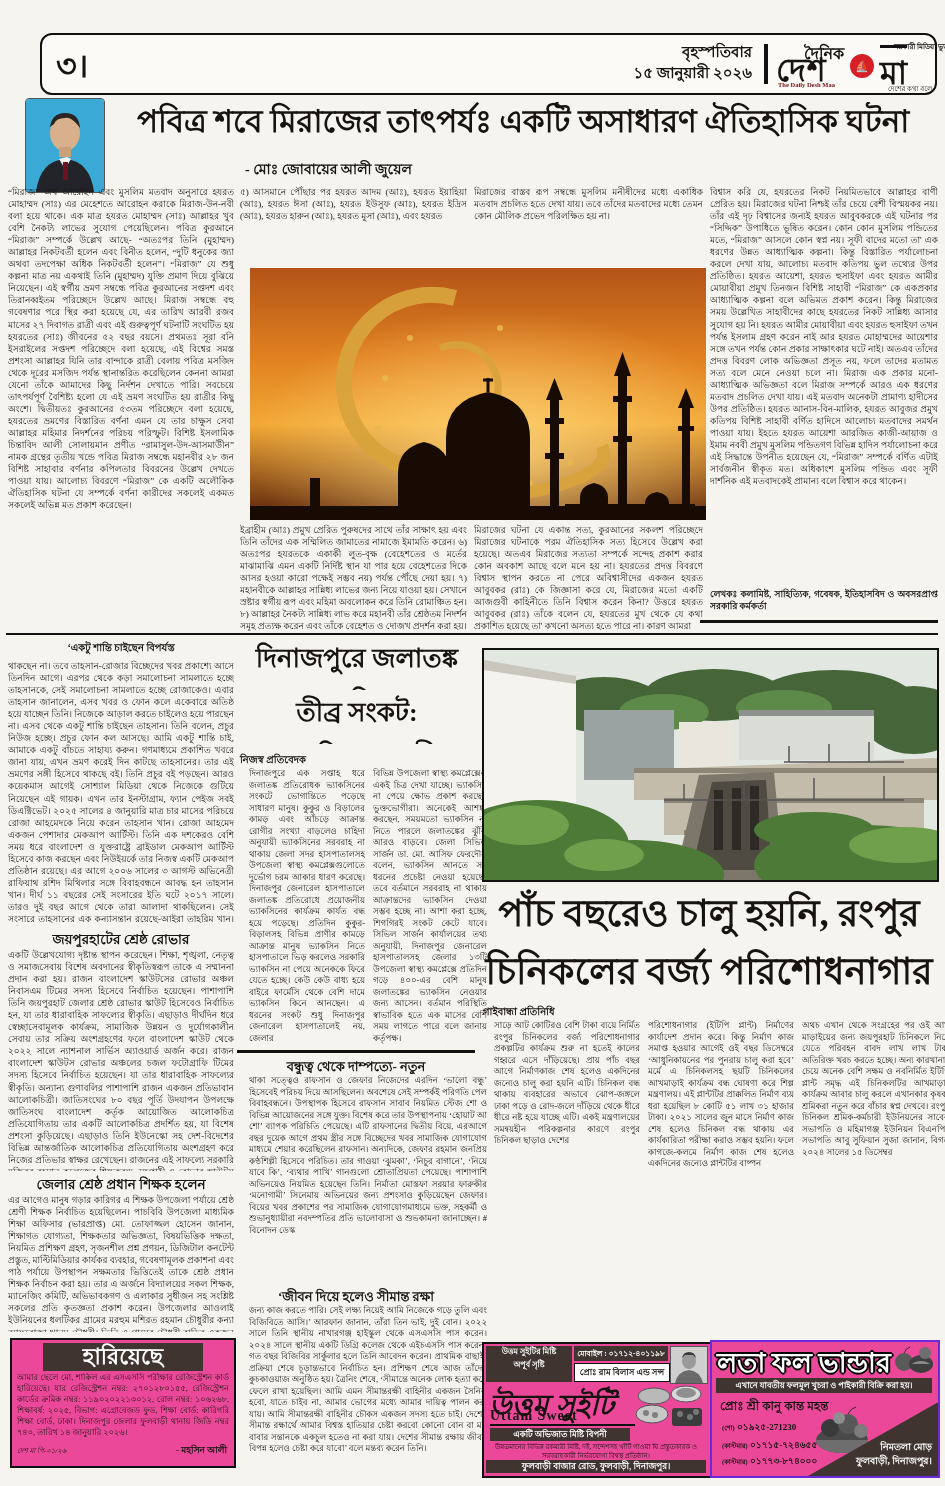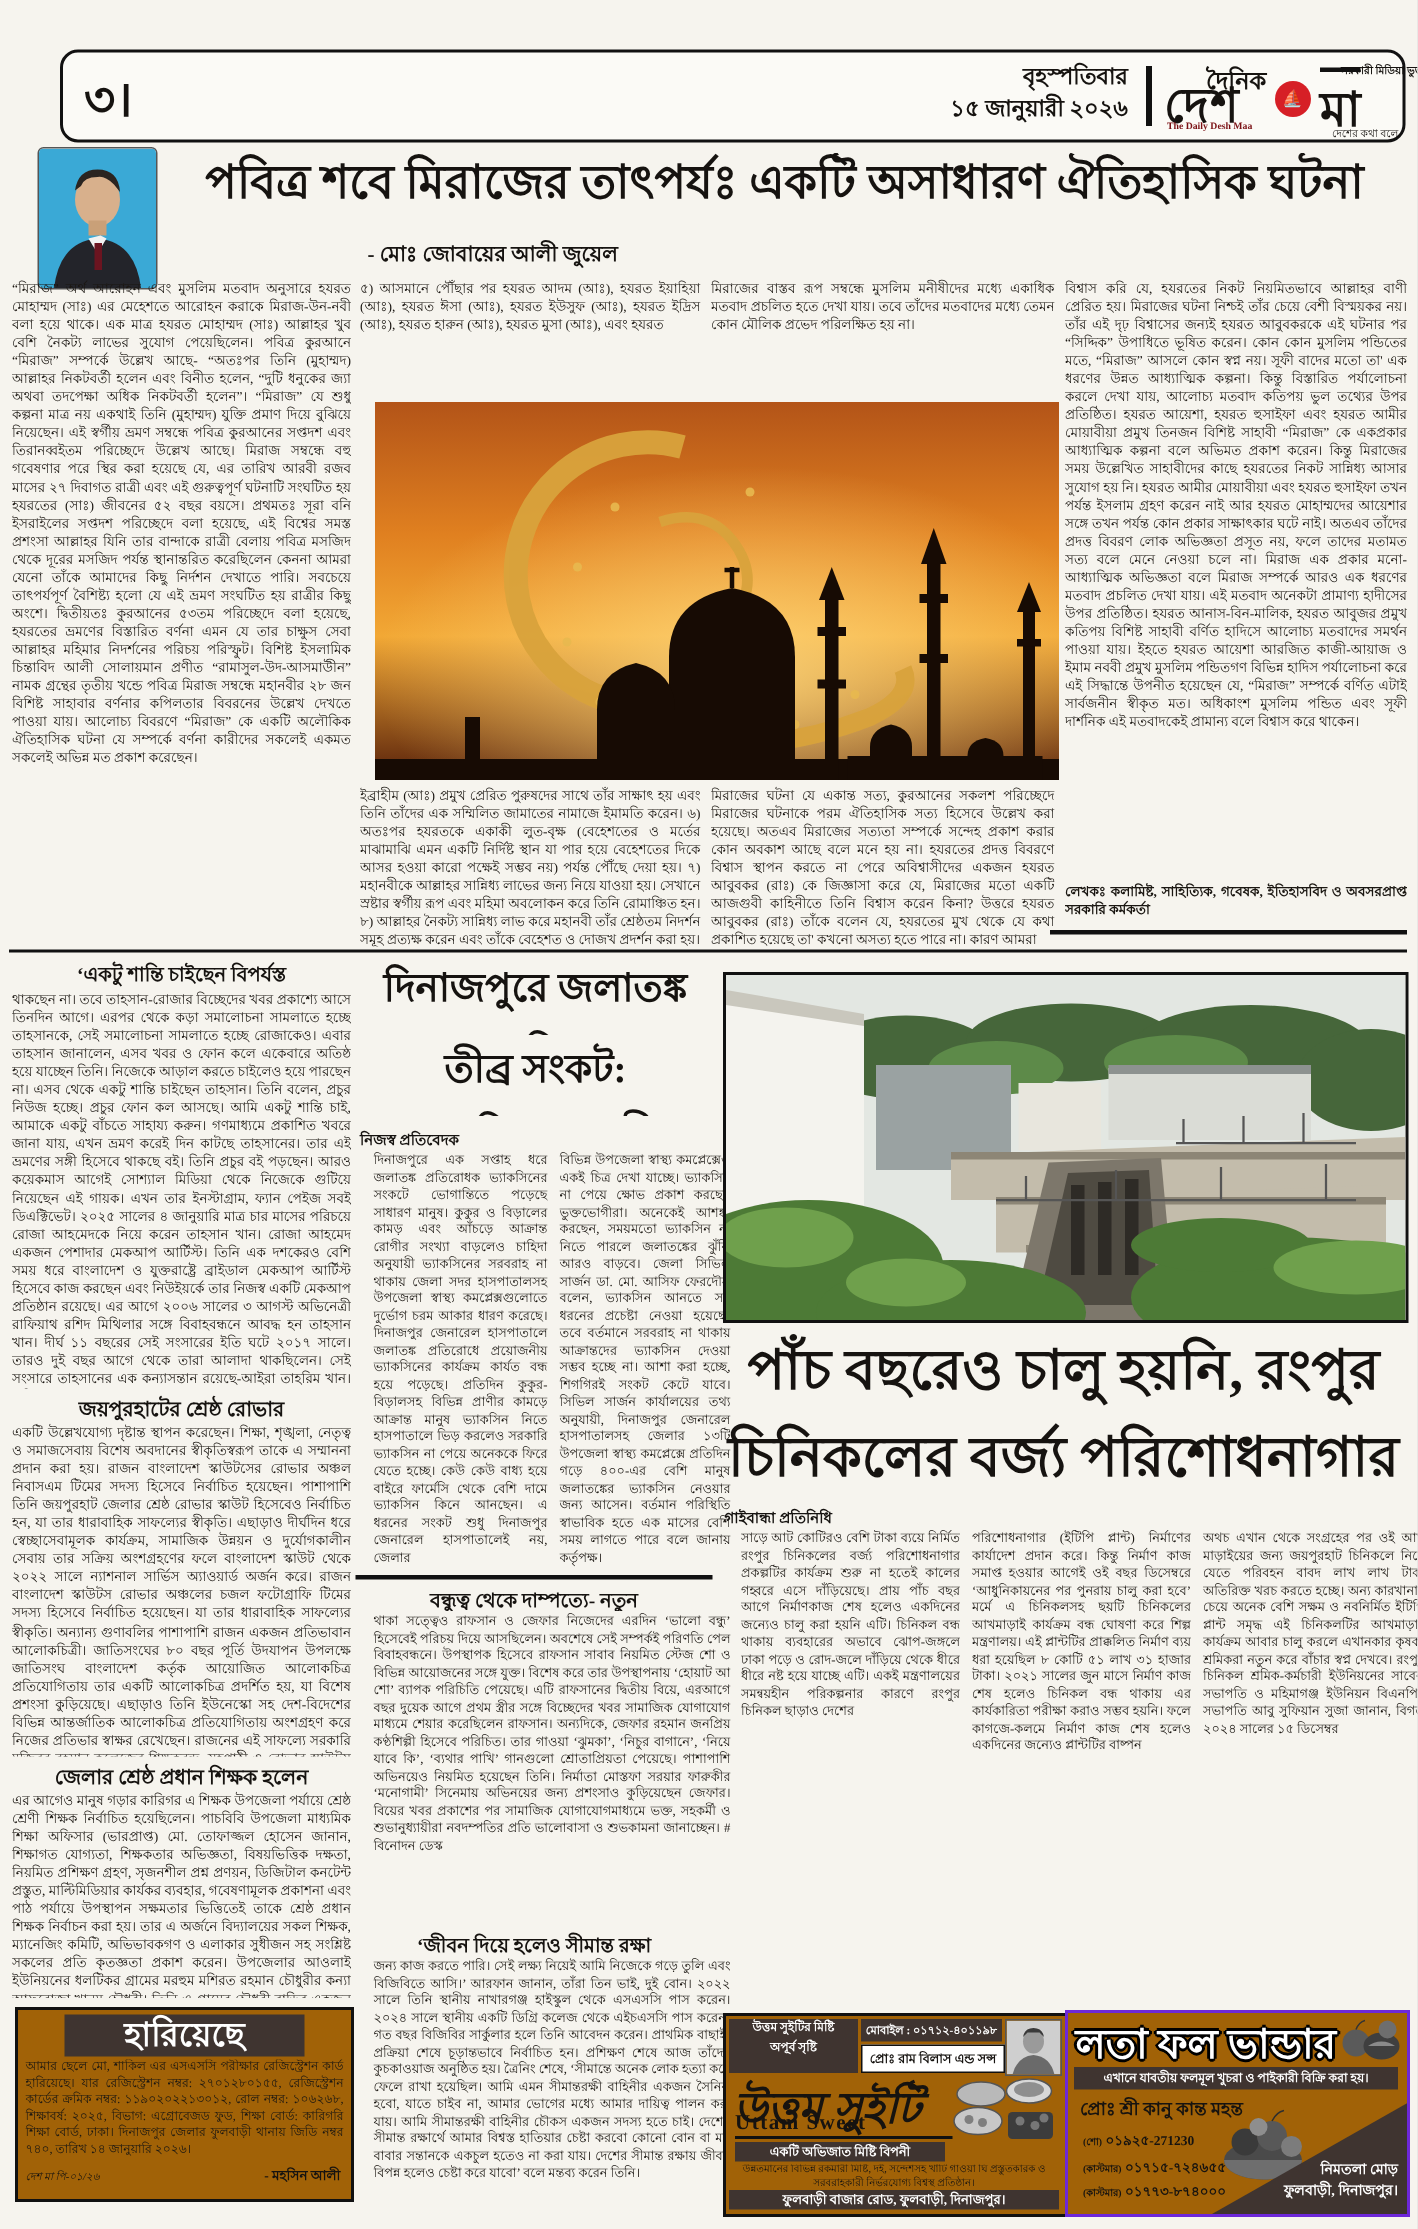--- a/index.html
+++ b/index.html
@@ -3,21 +3,21 @@
 <meta charset="utf-8">
 <style>
   html,body{margin:0;padding:0;background:#ddd;}
   #page{position:relative;width:945px;height:1486px;background:#f6f4ee;color:#161310;
         font-family:"Liberation Serif","DejaVu Serif",serif;overflow:hidden;}
   .abs{position:absolute;}
   .body-txt{text-align:justify;font-size:9px;line-height:1.34;overflow:hidden;color:#1b1712;}
   .small-txt{font-size:8.6px;margin-left:12px;}
   .head-c{font-weight:bold;text-align:center;overflow:hidden;}
   .rule{background:#111;}
-  .whitebox{background:#a16207;}
+  .whitebox{background:#ec4899;}
   .darkbg{background:#3f3430;color:#fff;}
   .outline-txt{color:#fff;text-shadow:-2px 0 #000,2px 0 #000,0 -2px #000,0 2px #000,
                -1px -1px #000,1px 1px #000,-1px 1px #000,1px -1px #000;}
 </style>
 </head>
 <body>
 
 <div id="page">
 
   <div class="abs" style="left:40px;top:33px;width:893px;height:58px;border:2px solid #111;border-radius:12px;background:#fbfaf6;">
@@ -117,21 +117,21 @@
     </svg>
   </div>
 
   <div class="abs body-txt" style="left:240px;top:524px;width:227px;height:107px;">ইব্রাহীম (আঃ) প্রমুখ প্রেরিত পুরুষদের সাথে তাঁর সাক্ষাৎ হয় এবং তিনি তাঁদের এক সম্মিলিত জামাতের নামাজে ইমামতি করেন। ৬) অতঃপর হযরতকে একাকী লুত-বৃক্ষ (বেহেশতের ও মর্তের মাঝামাঝি এমন একটি নির্দিষ্ট স্থান যা পার হয়ে বেহেশতের দিকে আসর হওয়া কারো পক্ষেই সম্ভব নয়) পর্যন্ত পৌঁছে দেয়া হয়। ৭) মহানবীকে আল্লাহর সান্নিধ্য লাভের জন্য নিয়ে যাওয়া হয়। সেখানে স্রষ্টার স্বর্গীয় রূপ এবং মহিমা অবলোকন করে তিনি রোমাঞ্চিত হন। ৮) আল্লাহর নৈকট্য সান্নিধ্য লাভ করে মহানবী তাঁর শ্রেষ্ঠতম নিদর্শন সমূহ প্রত্যক্ষ করেন এবং তাঁকে বেহেশত ও দোজখ প্রদর্শন করা হয়।</div>
   <div class="abs body-txt" style="left:474px;top:524px;width:229px;height:107px;">মিরাজের ঘটনা যে একান্ত সত্য, কুরআনের সকলশ পরিচ্ছেদে মিরাজের ঘটনাকে পরম ঐতিহাসিক সত্য হিসেবে উল্লেখ করা হয়েছে। অতএব মিরাজের সত্যতা সম্পর্কে সন্দেহ প্রকাশ করার কোন অবকাশ আছে বলে মনে হয় না। হযরতের প্রদত্ত বিবরণে বিশ্বাস স্থাপন করতে না পেরে অবিশ্বাসীদের একজন হযরত আবুবকর (রাঃ) কে জিজ্ঞাসা করে যে, মিরাজের মতো একটি আজগুবী কাহিনীতে তিনি বিশ্বাস করেন কিনা? উত্তরে হযরত আবুবকর (রাঃ) তাঁকে বলেন যে, হযরতের মুখ থেকে যে কথা প্রকাশিত হয়েছে তা' কখনো অসত্য হতে পারে না। কারণ আমরা</div>
   <div class="abs body-txt" style="left:710px;top:186px;width:228px;height:392px;">বিশ্বাস করি যে, হযরতের নিকট নিয়মিতভাবে আল্লাহর বাণী প্রেরিত হয়। মিরাজের ঘটনা নিশ্চই তাঁর চেয়ে বেশী বিস্ময়কর নয়। তাঁর এই দৃঢ় বিশ্বাসের জন্যই হযরত আবুবকরকে এই ঘটনার পর “সিদ্দিক” উপাধিতে ভূষিত করেন। কোন কোন মুসলিম পন্ডিতের মতে, “মিরাজ” আসলে কোন স্বপ্ন নয়। সূফী বাদের মতো তা' এক ধরণের উন্নত আধ্যাত্মিক কল্পনা। কিন্তু বিস্তারিত পর্যালোচনা করলে দেখা যায়, আলোচ্য মতবাদ কতিপয় ভুল তথ্যের উপর প্রতিষ্ঠিত। হযরত আয়েশা, হযরত হুসাইফা এবং হযরত আমীর মোয়াবীয়া প্রমুখ তিনজন বিশিষ্ট সাহাবী “মিরাজ” কে একপ্রকার আধ্যাত্মিক কল্পনা বলে অভিমত প্রকাশ করেন। কিন্তু মিরাজের সময় উল্লেখিত সাহাবীদের কাছে হযরতের নিকট সান্নিধ্য আসার সুযোগ হয় নি। হযরত আমীর মোয়াবীয়া এবং হযরত হুসাইফা তখন পর্যন্ত ইসলাম গ্রহণ করেন নাই আর হযরত মোহাম্মদের আয়েশার সঙ্গে তখন পর্যন্ত কোন প্রকার সাক্ষাৎকার ঘটে নাই। অতএব তাঁদের প্রদত্ত বিবরণ লোক অভিজ্ঞতা প্রসূত নয়, ফলে তাদের মতামত সত্য বলে মেনে নেওয়া চলে না। মিরাজ এক প্রকার মনো-আধ্যাত্মিক অভিজ্ঞতা বলে মিরাজ সম্পর্কে আরও এক ধরণের মতবাদ প্রচলিত দেখা যায়। এই মতবাদ অনেকটা প্রামাণ্য হাদীসের উপর প্রতিষ্ঠিত। হযরত আনাস-বিন-মালিক, হযরত আবুজর প্রমুখ কতিপয় বিশিষ্ট সাহাবী বর্ণিত হাদিসে আলোচ্য মতবাদের সমর্থন পাওয়া যায়। ইহতে হযরত আয়েশা আরজিত কাজী-আয়াজ ও ইমাম নববী প্রমুখ মুসলিম পন্ডিতগণ বিভিন্ন হাদিস পর্যালোচনা করে এই সিদ্ধান্তে উপনীত হয়েছেন যে, “মিরাজ” সম্পর্কে বর্ণিত এটাই সার্বজনীন স্বীকৃত মত। অধিকাংশ মুসলিম পন্ডিত এবং সূফী দার্শনিক এই মতবাদকেই প্রামান্য বলে বিশ্বাস করে থাকেন।</div>
   <div class="abs body-txt" style="left:710px;top:588px;width:228px;height:28px;font-weight:bold;">লেখকঃ কলামিষ্ট, সাহিত্যিক, গবেষক, ইতিহাসবিদ ও অবসরপ্রাপ্ত সরকারি কর্মকর্তা</div>
   <div class="abs rule" style="left:700px;top:620px;width:238px;height:3px;"></div>
   <div class="abs rule" style="left:6px;top:633px;width:932px;height:2px;"></div>
 
-  <div class="abs head-c" style="left:8px;top:640px;width:226px;height:18px;font-size:13px;">‘একটু শান্তি চাইছেন বিপর্যস্ত</div>
+  <div class="abs head-c" style="left:8px;top:640px;width:226px;height:18px;font-size:10px;">‘একটু শান্তি চাইছেন বিপর্যস্ত</div>
   <div class="abs body-txt" style="left:8px;top:660px;width:226px;height:266px;">থাকছেন না। তবে তাহসান-রোজার বিচ্ছেদের খবর প্রকাশ্যে আসে তিনদিন আগে। এরপর থেকে কড়া সমালোচনা সামলাতে হচ্ছে তাহসানকে, সেই সমালোচনা সামলাতে হচ্ছে রোজাকেও। এবার তাহসান জানালেন, এসব খবর ও ফোন কলে একেবারে অতিষ্ঠ হয়ে যাচ্ছেন তিনি। নিজেকে আড়াল করতে চাইলেও হয়ে পারছেন না। এসব থেকে একটু শান্তি চাইছেন তাহসান। তিনি বলেন, প্রচুর নিউজ হচ্ছে। প্রচুর ফোন কল আসছে। আমি একটু শান্তি চাই, আমাকে একটু বাঁচতে সাহায্য করুন। গণমাধ্যমে প্রকাশিত খবরে জানা যায়, এখন ভ্রমণ করেই দিন কাটছে তাহসানের। তার এই ভ্রমণের সঙ্গী হিসেবে থাকছে বই। তিনি প্রচুর বই পড়ছেন। আরও কয়েকমাস আগেই সোশ্যাল মিডিয়া থেকে নিজেকে গুটিয়ে নিয়েছেন এই গায়ক। এখন তার ইনস্টাগ্রাম, ফ্যান পেইজ সবই ডিএক্টিভেট। ২০২৫ সালের ৪ জানুয়ারি মাত্র চার মাসের পরিচয়ে রোজা আহমেদকে নিয়ে করেন তাহসান খান। রোজা আহমেদ একজন পেশাদার মেকআপ আর্টিস্ট। তিনি এক দশকেরও বেশি সময় ধরে বাংলাদেশ ও যুক্তরাষ্ট্রে ব্রাইডাল মেকআপ আর্টিস্ট হিসেবে কাজ করছেন এবং নিউইয়র্কে তার নিজস্ব একটি মেকআপ প্রতিষ্ঠান রয়েছে। এর আগে ২০০৬ সালের ৩ আগস্ট অভিনেত্রী রাফিয়াথ রশিদ মিথিলার সঙ্গে বিবাহবন্ধনে আবদ্ধ হন তাহসান খান। দীর্ঘ ১১ বছরের সেই সংসারের ইতি ঘটে ২০১৭ সালে। তারও দুই বছর আগে থেকে তারা আলাদা থাকছিলেন। সেই সংসারে তাহসানের এক কন্যাসন্তান রয়েছে-আইরা তাহরিম খান। # বিনোদন ডেস্ক</div>
 
   <div class="abs head-c" style="left:8px;top:929px;width:226px;height:18px;font-size:13.5px;">জয়পুরহাটের শ্রেষ্ঠ রোভার</div>
   <div class="abs body-txt" style="left:8px;top:949px;width:226px;height:222px;">একটি উল্লেখযোগ্য দৃষ্টান্ত স্থাপন করেছেন। শিক্ষা, শৃঙ্খলা, নেতৃত্ব ও সমাজসেবায় বিশেষ অবদানের স্বীকৃতিস্বরূপ তাকে এ সম্মাননা প্রদান করা হয়। রাজন বাংলাদেশ স্কাউটসের রোভার অঞ্চল নিবাসএম টিমের সদস্য হিসেবে নির্বাচিত হয়েছেন। পাশাপাশি তিনি জয়পুরহাট জেলার শ্রেষ্ঠ রোভার স্কাউট হিসেবেও নির্বাচিত হন, যা তার ধারাবাহিক সাফল্যের স্বীকৃতি। এছাড়াও দীর্ঘদিন ধরে স্বেচ্ছাসেবামূলক কার্যক্রম, সামাজিক উন্নয়ন ও দুর্যোগকালীন সেবায় তার সক্রিয় অংশগ্রহণের ফলে বাংলাদেশ স্কাউট থেকে ২০২২ সালে ন্যাশনাল সার্ভিস অ্যাওয়ার্ড অর্জন করে। রাজন বাংলাদেশ স্কাউটস রোভার অঞ্চলের চজল ফটোগ্রাফি টিমের সদস্য হিসেবে নির্বাচিত হয়েছেন। যা তার ধারাবাহিক সাফল্যের স্বীকৃতি। অন্যান্য গুণাবলির পাশাপাশি রাজন একজন প্রতিভাবান আলোকচিত্রী। জাতিসংঘের ৮০ বছর পূর্তি উদযাপন উপলক্ষে জাতিসংঘ বাংলাদেশ কর্তৃক আয়োজিত আলোকচিত্র প্রতিযোগিতায় তার একটি আলোকচিত্র প্রদর্শিত হয়, যা বিশেষ প্রশংসা কুড়িয়েছে। এছাড়াও তিনি ইউনেস্কো সহ দেশ-বিদেশের বিভিন্ন আন্তর্জাতিক আলোকচিত্র প্রতিযোগিতায় অংশগ্রহণ করে নিজের প্রতিভার স্বাক্ষর রেখেছেন। রাজনের এই সাফল্যে সরকারি মুজিবর রহমান কলেজের শিক্ষকবৃন্দ, সহপাঠী ও রোভার স্কাউটস সদস্যুরা গভীর আনন্দ ও গর্ব প্রকাশ করেছেন। তারা আশা প্রকাশ করেন, ভবিষ্যতেও রাজন শিক্ষা, স্কাউটিং ও সমাজসেবার পাশাপাশি সৃজনশীল কর্মকান্ডে আরও উজ্জ্বল সাফল্য অর্জন করবেন।</div>
 
   <div class="abs head-c" style="left:8px;top:1174px;width:226px;height:18px;font-size:13.5px;">জেলার শ্রেষ্ঠ প্রধান শিক্ষক হলেন</div>
   <div class="abs body-txt" style="left:8px;top:1194px;width:226px;height:138px;">এর আগেও মানুষ গড়ার কারিগর এ শিক্ষক উপজেলা পর্যায়ে শ্রেষ্ঠ শ্রেণী শিক্ষক নির্বাচিত হয়েছিলেন। পাচবিবি উপজেলা মাধ্যমিক শিক্ষা অফিসার (ভারপ্রাপ্ত) মো. তোফাজ্জল হোসেন জানান, শিক্ষাগত যোগ্যতা, শিক্ষকতার অভিজ্ঞতা, বিষয়ভিত্তিক দক্ষতা, নিয়মিত প্রশিক্ষণ গ্রহণ, সৃজনশীল প্রশ্ন প্রণয়ন, ডিজিটাল কনটেন্ট প্রস্তুত, মাল্টিমিডিয়ার কার্যকর ব্যবহার, গবেষণামূলক প্রকাশনা এবং পাঠ পর্যায়ে উপস্থাপন সক্ষমতার ভিত্তিতেই তাকে শ্রেষ্ঠ প্রধান শিক্ষক নির্বাচন করা হয়। তার এ অর্জনে বিদ্যালয়ের সকল শিক্ষক, ম্যানেজিং কমিটি, অভিভাবকগণ ও এলাকার সুধীজন সহ সংশ্লিষ্ট সকলের প্রতি কৃতজ্ঞতা প্রকাশ করেন। উপজেলার আওলাই ইউনিয়নের ধলটিকর গ্রামের মরহুম মশিরত রহমান চৌধুরীর কন্যা আফরোজা খানম চৌধুরী। তিনি এ গ্রামের চৌধুরী বাড়ির একজন কৃতি সন্তান।</div>
 
   <div class="abs whitebox" style="left:10px;top:1338px;width:222px;height:126px;border:2px solid #111;">
     <div class="darkbg head-c" style="margin:3px auto 2px auto;width:160px;height:28px;font-size:22px;line-height:28px;">হারিয়েছে</div>

